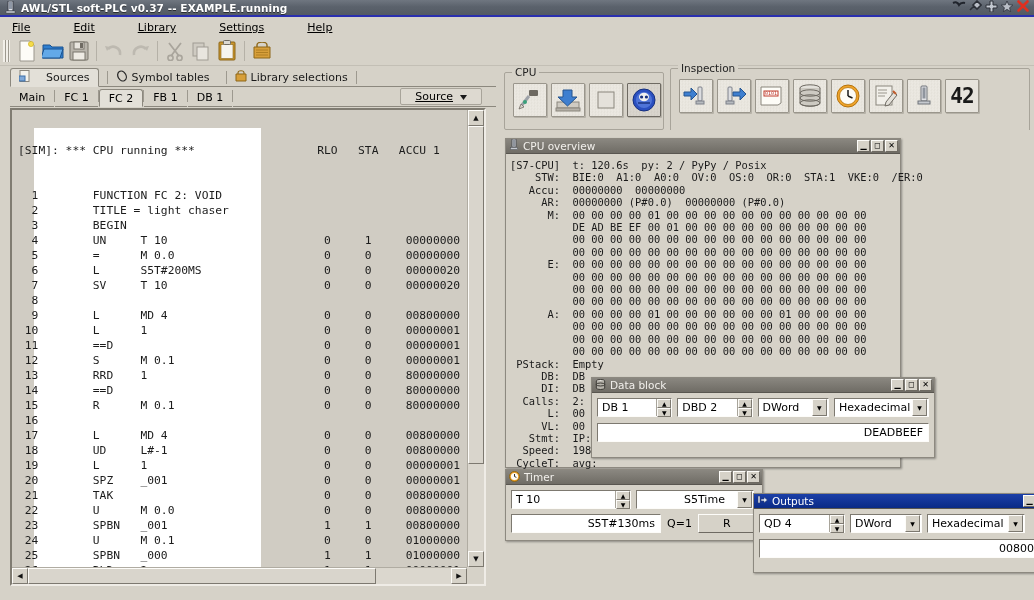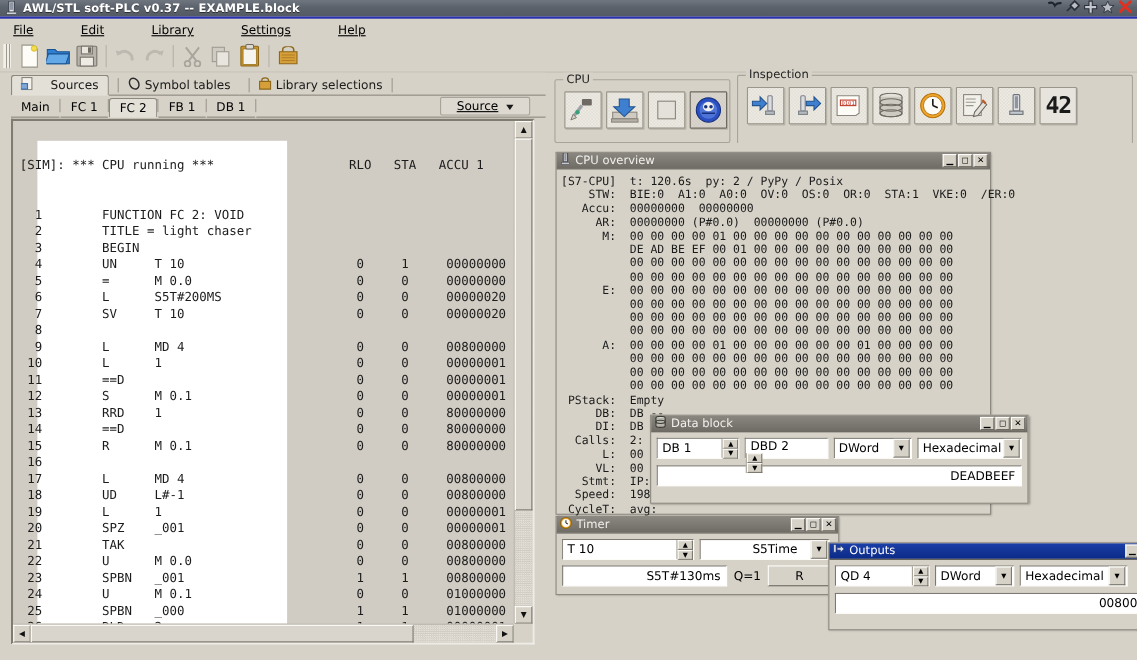--- a/index.html
+++ b/index.html
@@ -248,21 +248,21 @@
 <div id="root">
 
   <div class="wm-titlebar">
     <span class="wm-icon">
       <svg width="11" height="13" viewBox="0 0 11 13">
           <rect x="3" y="0" width="5" height="10" fill="#dfe3ea" stroke="#3a3f48"></rect>
           <rect x="4" y="1" width="3" height="7" fill="#8e97a5"></rect>
           <rect x="1" y="10" width="9" height="2" fill="#cfd4dc" stroke="#3a3f48" stroke-width=".5"></rect>
         </svg>
     </span>
-    <span class="wm-title-text">AWL/STL soft-PLC v0.37 -- EXAMPLE.block</span>
+    <span class="wm-title-text">AWL/STL soft-PLC v0.37 -- EXAMPLE.running</span>
     <span class="wm-btns">
       <span>
         <svg width="14" height="12" viewBox="0 0 14 12">
             <path d="M1 3 Q5 1 7 5 Q9 2 13 3" stroke="#20242c" stroke-width="2" fill="none"></path>
           </svg>
       </span>
       <span>
         <svg width="14" height="12" viewBox="0 0 14 12">
             <path d="M2 10 L6 6 M5 5 L9 1 L13 5 L9 9 Z" stroke="#2c3038" stroke-width="1.6" fill="#b9bec7"></path>
           </svg>
@@ -659,21 +659,21 @@
       </div>
       <div class="mdi-body" style="padding:5px;">
         <div style="display:flex;gap:5px;">
           <div class="spin" style="width:76px;">
             <span class="val">DB 1</span>
             <span class="btns">
                 <b>▲</b>
                 <b>▼</b>
               </span>
           </div>
-          <div class="spin" style="width:76px;flex-direction:column;">
+          <div class="spin" style="width:76px;">
             <span class="val">DBD  2</span>
             <span class="btns">
                 <b>▲</b>
                 <b>▼</b>
               </span>
           </div>
           <div class="combo" style="width:72px;">
             <span class="lbl">DWord</span>
             <span class="arrow">▼</span>
           </div>

